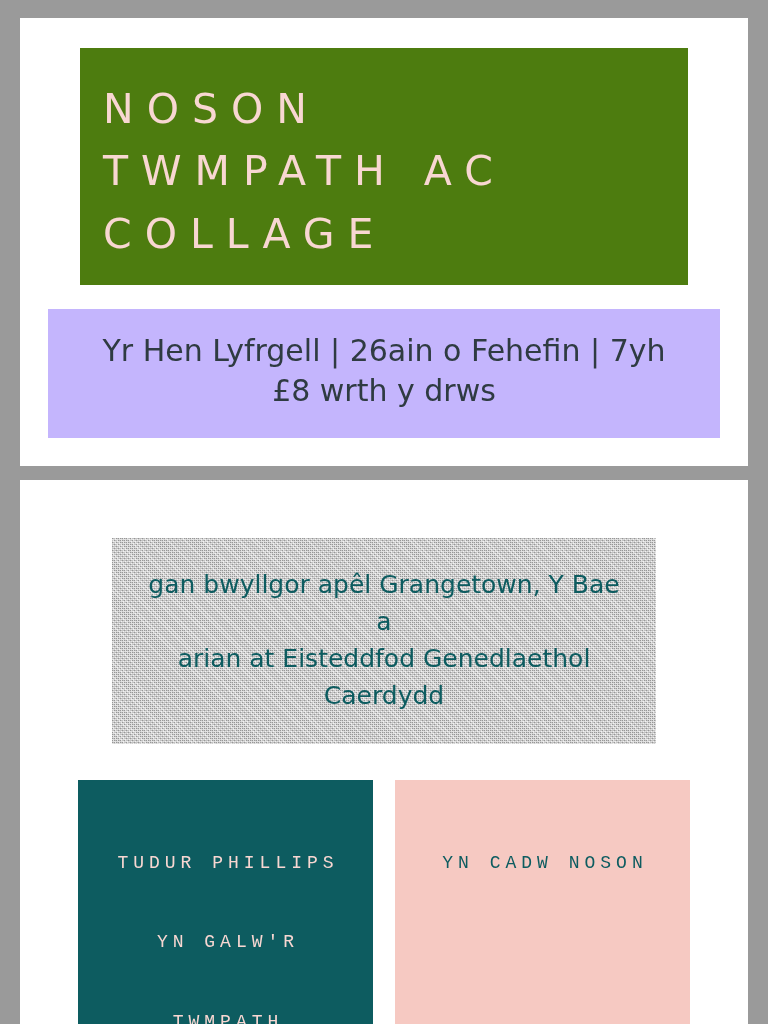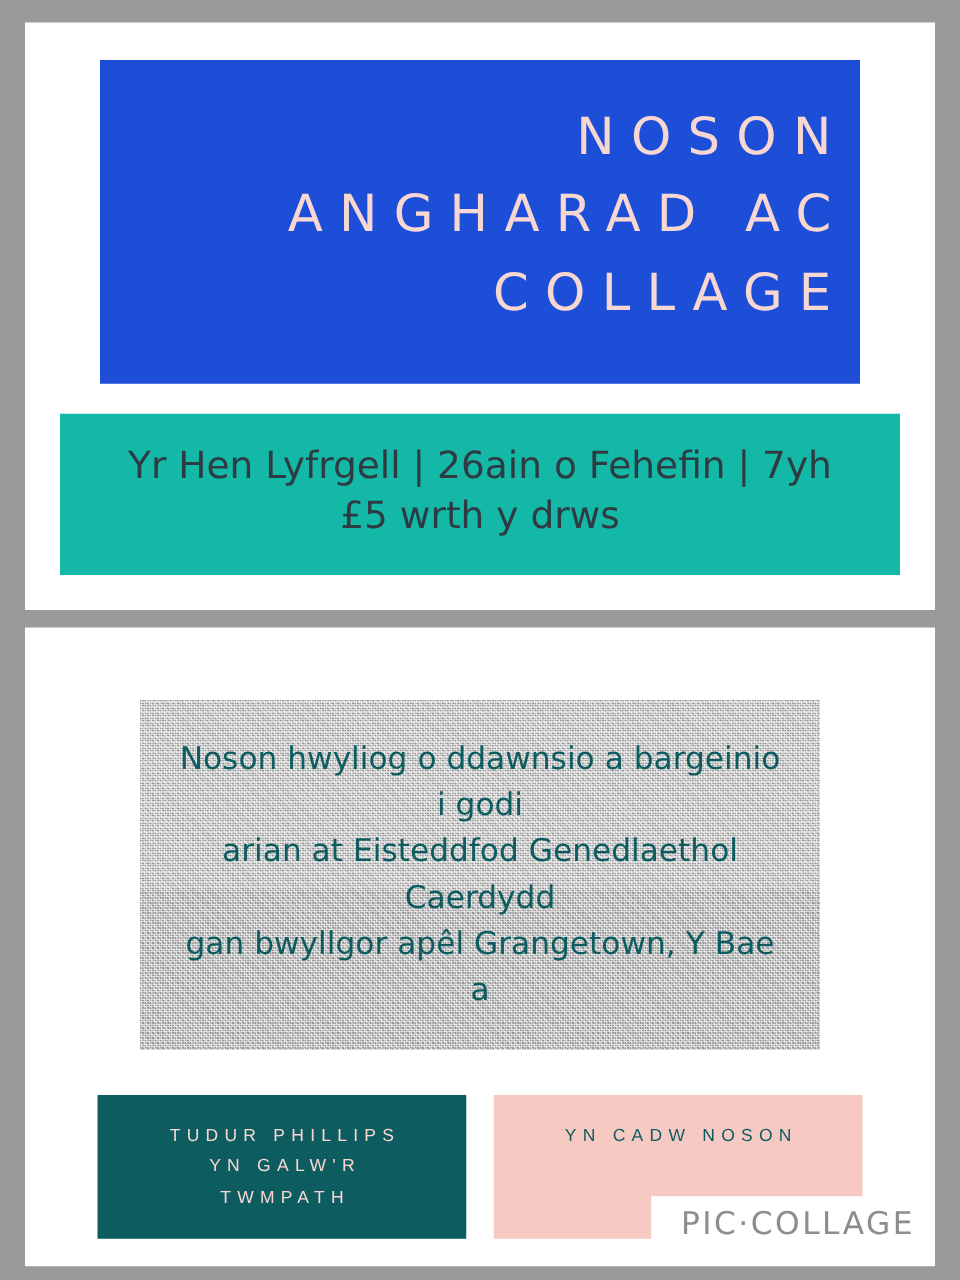--- a/index.html
+++ b/index.html
@@ -31,37 +31,37 @@
   .panel-top {
     padding: 22px 22px 28px 22px;
   }
   .panel-bottom {
     flex: 1;
     padding: 46px 22px 22px 22px;
     position: relative;
   }
   
   .title-box {
-    background: #1d4ed8;
+    background: #4d7c0f;
     margin: 8px 38px 0 38px;
-    padding: 30px 10px 42px 10px;
-    text-align: right;
+    padding: 30px 10px 20px 10px;
+    text-align: left;
   }
   .title-line {
     color: #f8d7d2;
     font-family: "DejaVu Sans", sans-serif;
     font-size: 41px;
     letter-spacing: 13px;
     line-height: 1.52;
     font-weight: 400;
     text-indent: 13px;
   }
   
   .details-box {
-    background: #14b8a6;
+    background: #c4b5fd;
     margin: 24px 6px 0 6px;
     padding: 22px 14px 26px 14px;
     text-align: center;
   }
   .details-line {
     color: #2f3b42;
     font-family: "DejaVu Sans", sans-serif;
     font-size: 30px;
     line-height: 1.35;
     font-weight: 400;
@@ -97,25 +97,26 @@
   }
   .credit-teal {
     background: #0d5c60;
     color: #f8d7d2;
   }
   .credit-pink {
     background: #f6c9c2;
     color: #0d5c60;
   }
   .credit-line {
-    font-family: Liberation Sans, sans-serif;
-    font-size: 14px;
+    font-family: Liberation Mono, monospace;
+    font-size: 18px;
     letter-spacing: 5px;
     line-height: 1.75;
     text-indent: 5px;
+    margin-top: 48px;
   }
   
   .watermark {
     position: absolute;
     right: 0;
     bottom: 14px;
     height: 42px;
     display: flex;
     align-items: center;
     background: #ffffff;
@@ -139,37 +140,36 @@
 </style>
 </head>
 <body>
 
 <div class="poster">
 
   <div class="panel panel-top">
 
     <div class="title-box">
       <div class="title-line">NOSON</div>
-      <div class="title-line">ANGHARAD AC</div>
+      <div class="title-line">TWMPATH AC</div>
       <div class="title-line">COLLAGE</div>
     </div>
 
     <div class="details-box">
       <div class="details-line">Yr Hen Lyfrgell | 26ain o Fehefin | 7yh</div>
-      <div class="details-line">£5 wrth y drws</div>
+      <div class="details-line">£8 wrth y drws</div>
     </div>
 
   </div>
 
   <div class="panel panel-bottom">
 
     <div class="desc-box">
-      <div class="desc-text">Noson hwyliog o ddawnsio a bargeinio i godi</div>
+      <div class="desc-text">gan bwyllgor apêl Grangetown, Y Bae a</div>
       <div class="desc-text">arian at Eisteddfod Genedlaethol Caerdydd</div>
-      <div class="desc-text">gan bwyllgor apêl Grangetown, Y Bae a</div>
     </div>
 
     <div class="credits">
 
       <div class="credit-box credit-teal">
         <div class="credit-line">TUDUR PHILLIPS</div>
         <div class="credit-line">YN GALW'R</div>
         <div class="credit-line">TWMPATH</div>
       </div>
 

